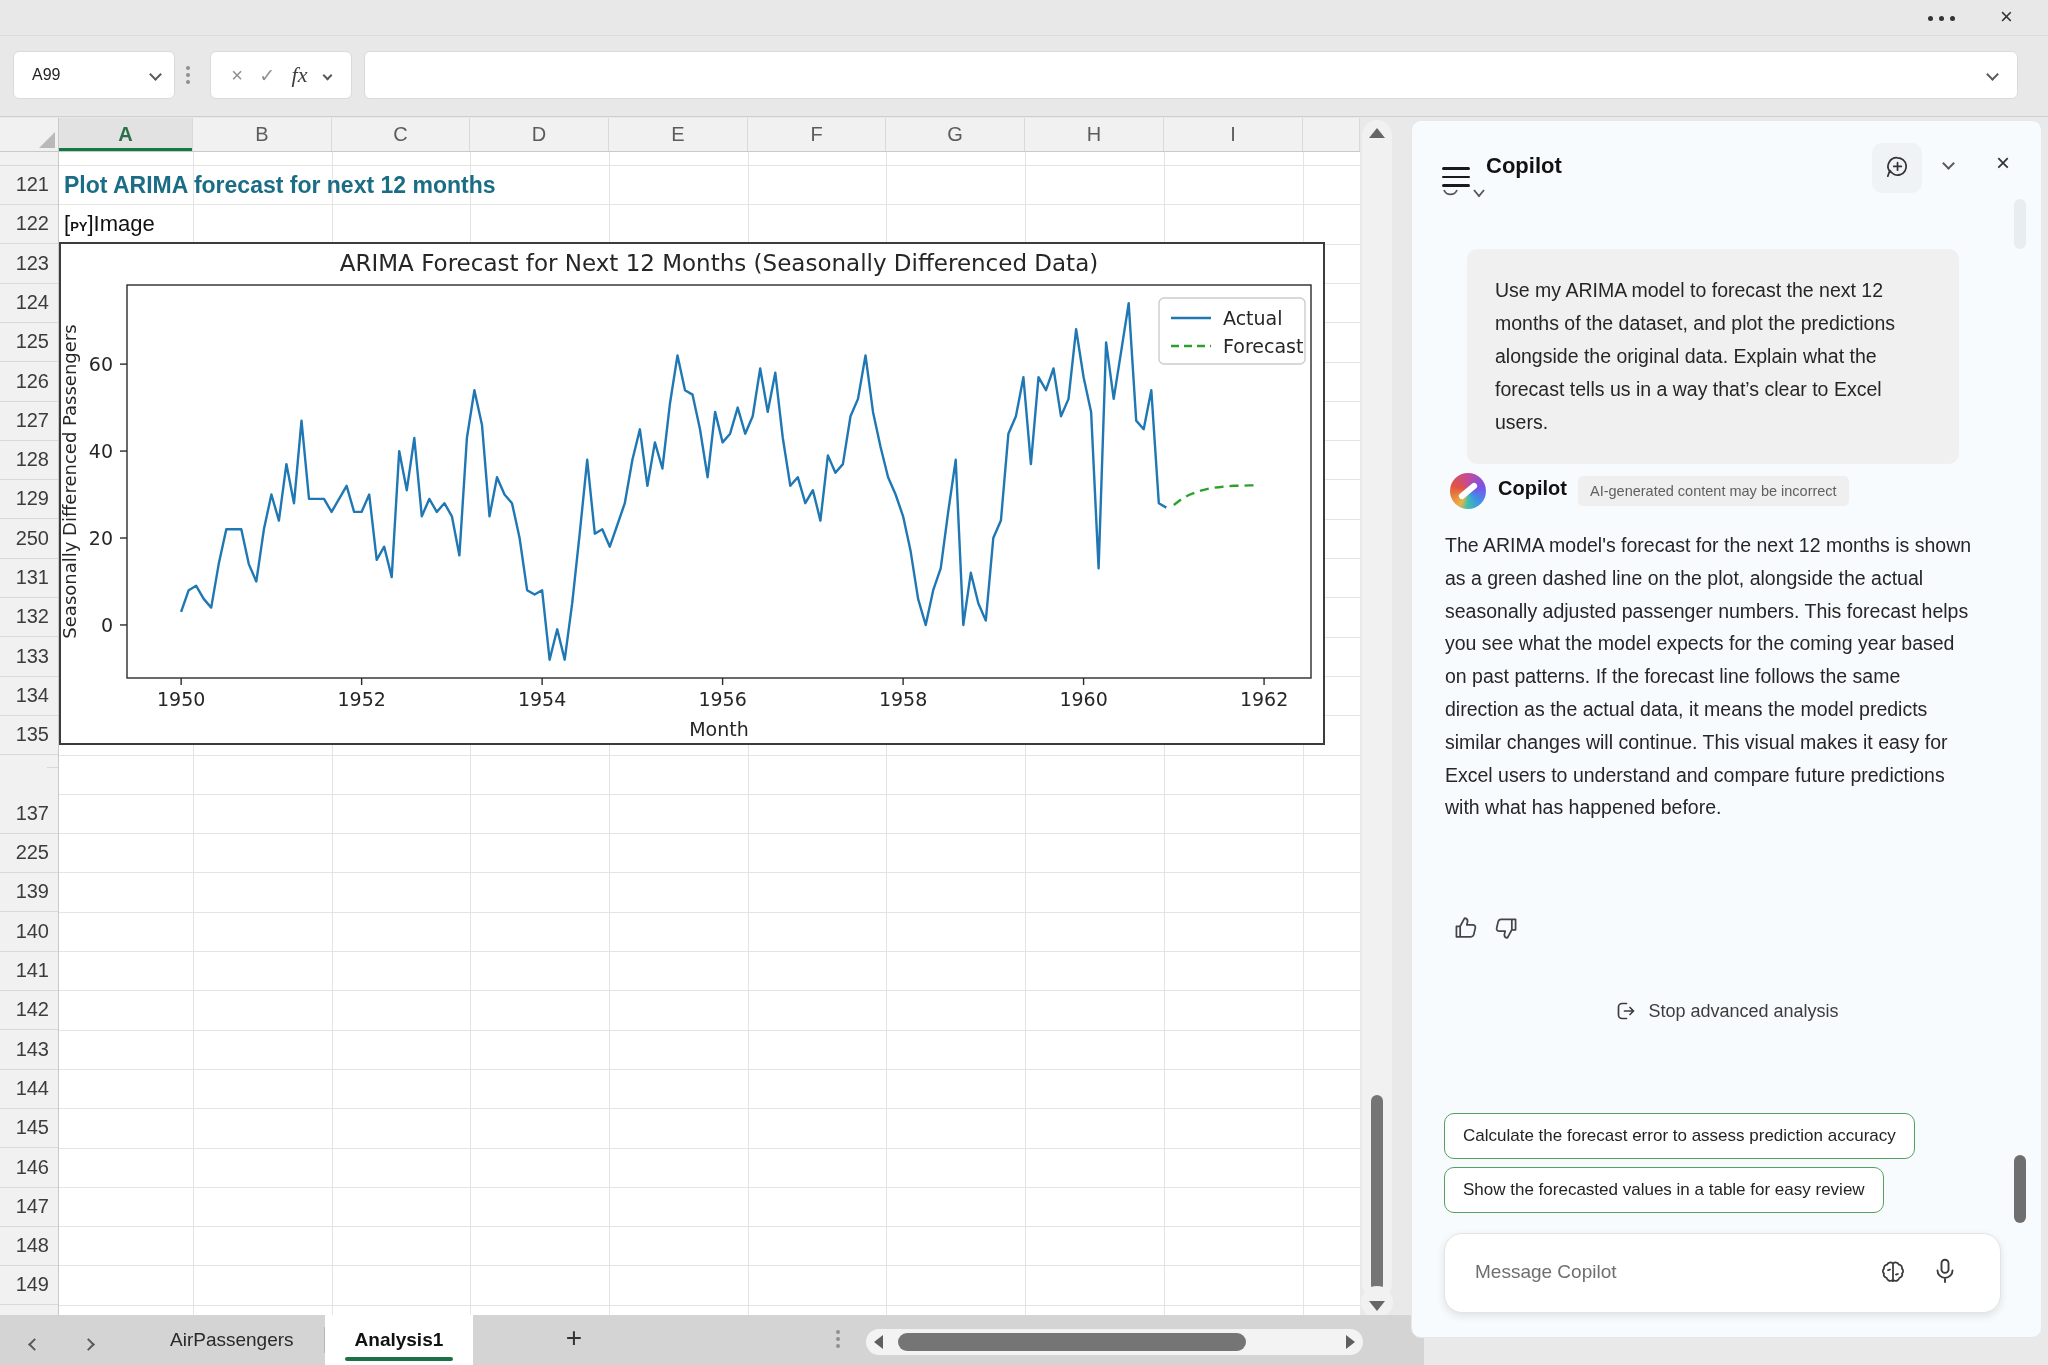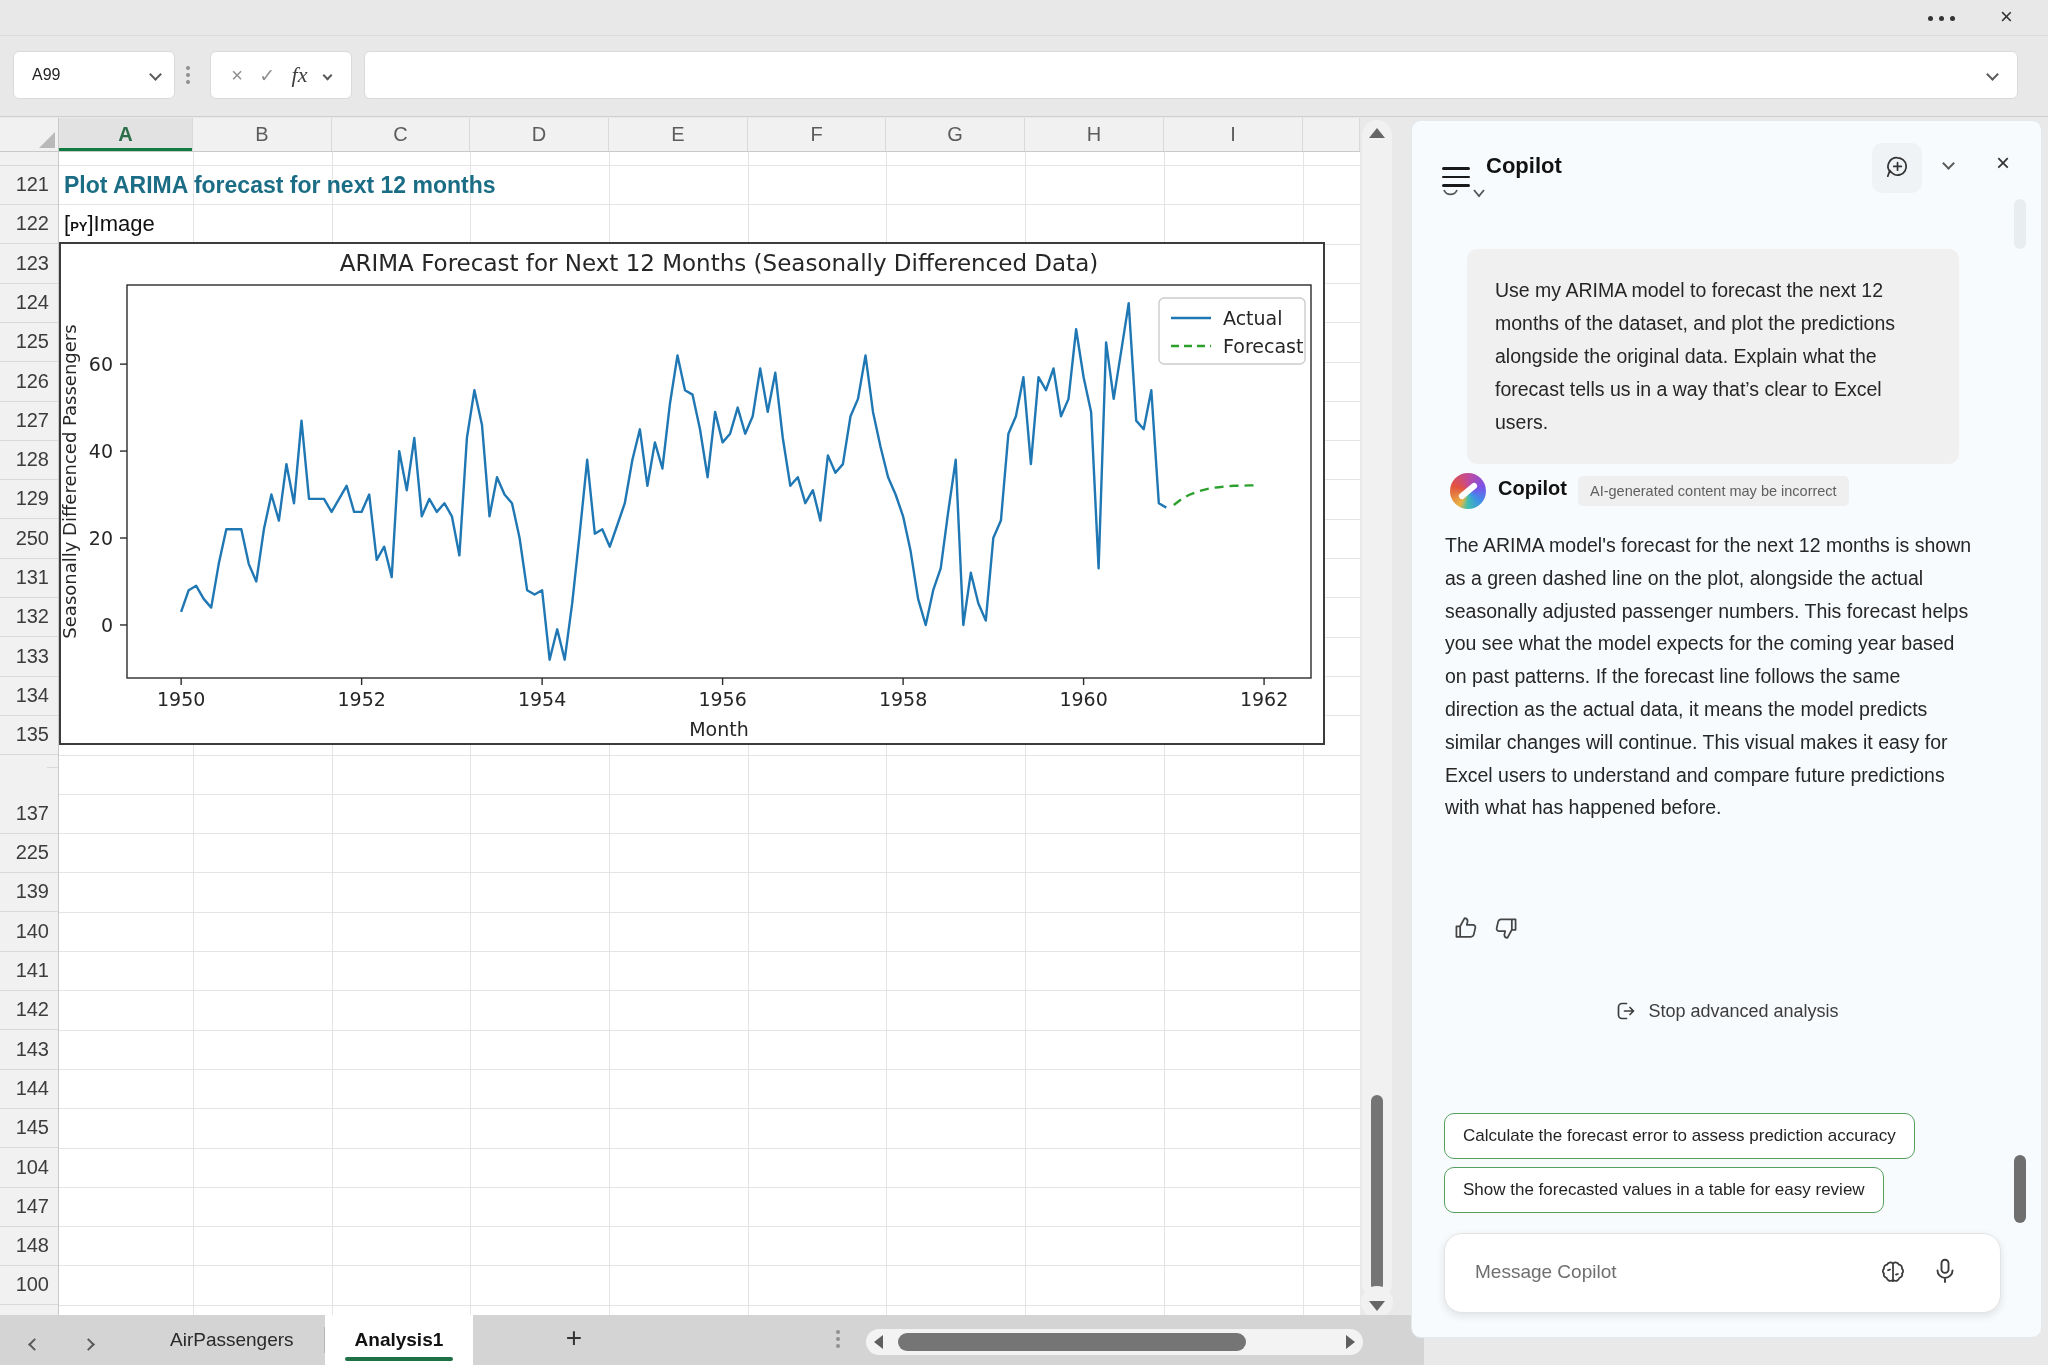--- a/index.html
+++ b/index.html
@@ -185,24 +185,24 @@
       <div class="rowh" style="top: 576px; margin-left: 47px;">136</div>
       <div class="rowh" style="top: 641.8px;">137</div>
       <div class="rowh" style="top: 681.1px;">225</div>
       <div class="rowh" style="top: 720.4px;">139</div>
       <div class="rowh" style="top: 759.7px;">140</div>
       <div class="rowh" style="top: 799px;">141</div>
       <div class="rowh" style="top: 838.3px;">142</div>
       <div class="rowh" style="top: 877.6px;">143</div>
       <div class="rowh" style="top: 916.9px;">144</div>
       <div class="rowh" style="top: 956.2px;">145</div>
-      <div class="rowh" style="top: 995.5px;">104</div>
+      <div class="rowh" style="top: 995.5px;">146</div>
       <div class="rowh" style="top: 1034.8px;">147</div>
       <div class="rowh" style="top: 1074.1px;">148</div>
-      <div class="rowh" style="top: 1113.4px;">100</div>
+      <div class="rowh" style="top: 1113.4px;">149</div>
     </div>
 
   <div class="abs" id="gridarea">
       <div class="gl-v" style="left: 1244px;"></div>
       <div class="gl-v" style="left: 1105px;"></div>
       <div class="gl-v" style="left: 966px;"></div>
       <div class="gl-v" style="left: 827px;"></div>
       <div class="gl-v" style="left: 689px;"></div>
       <div class="gl-v" style="left: 550px;"></div>
       <div class="gl-v" style="left: 411px;"></div>

